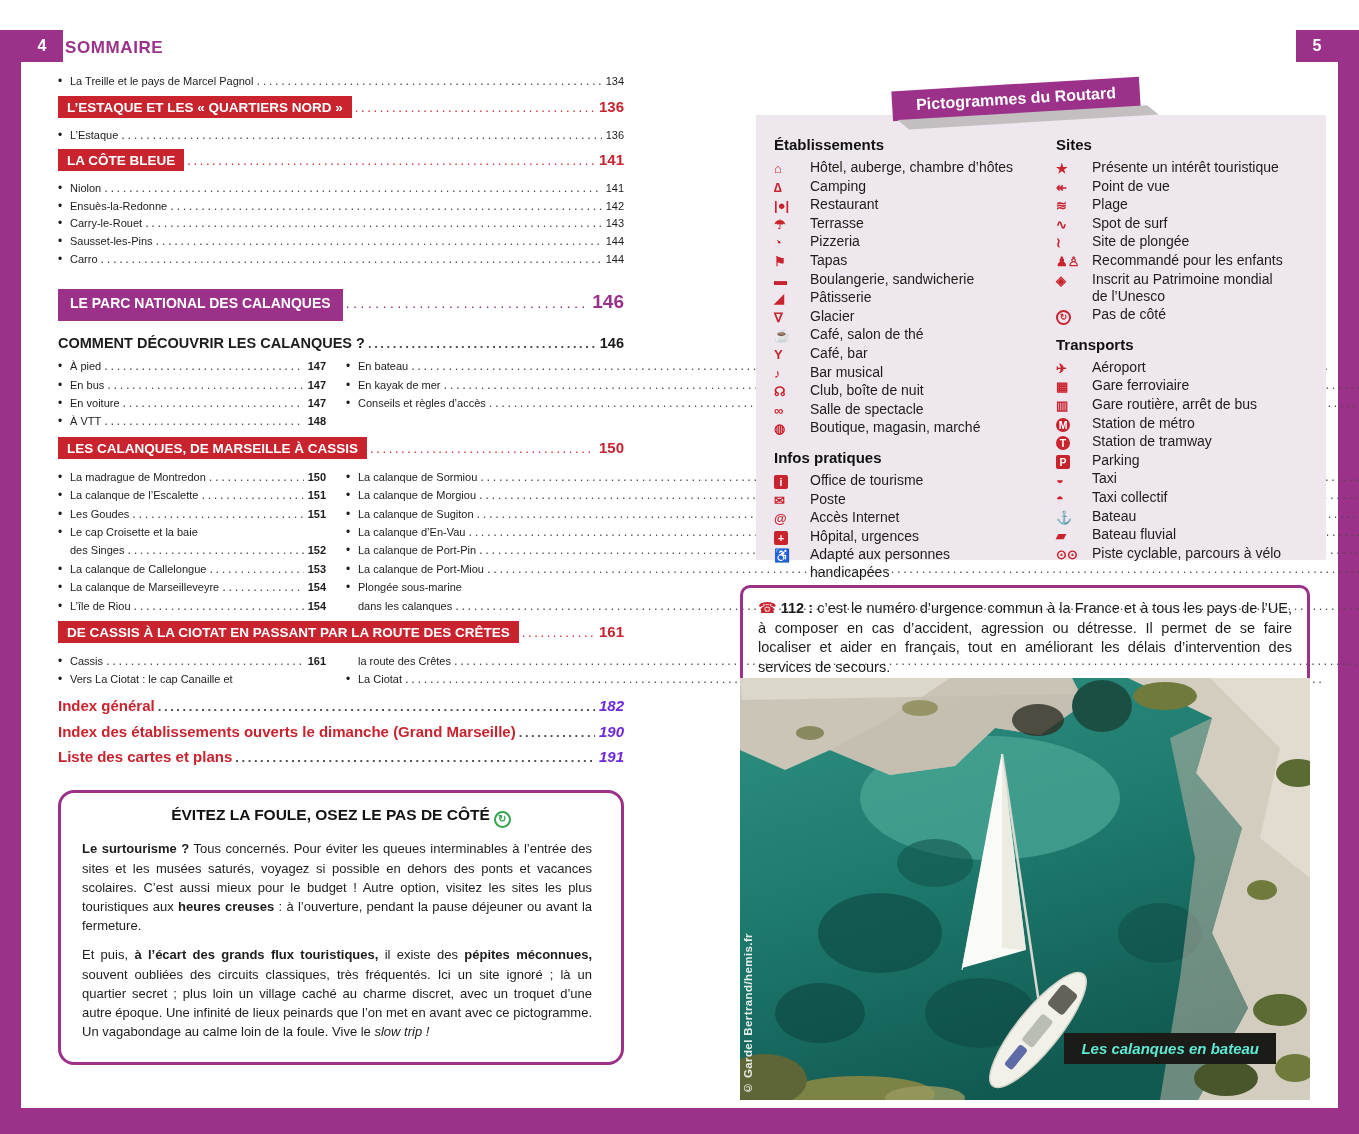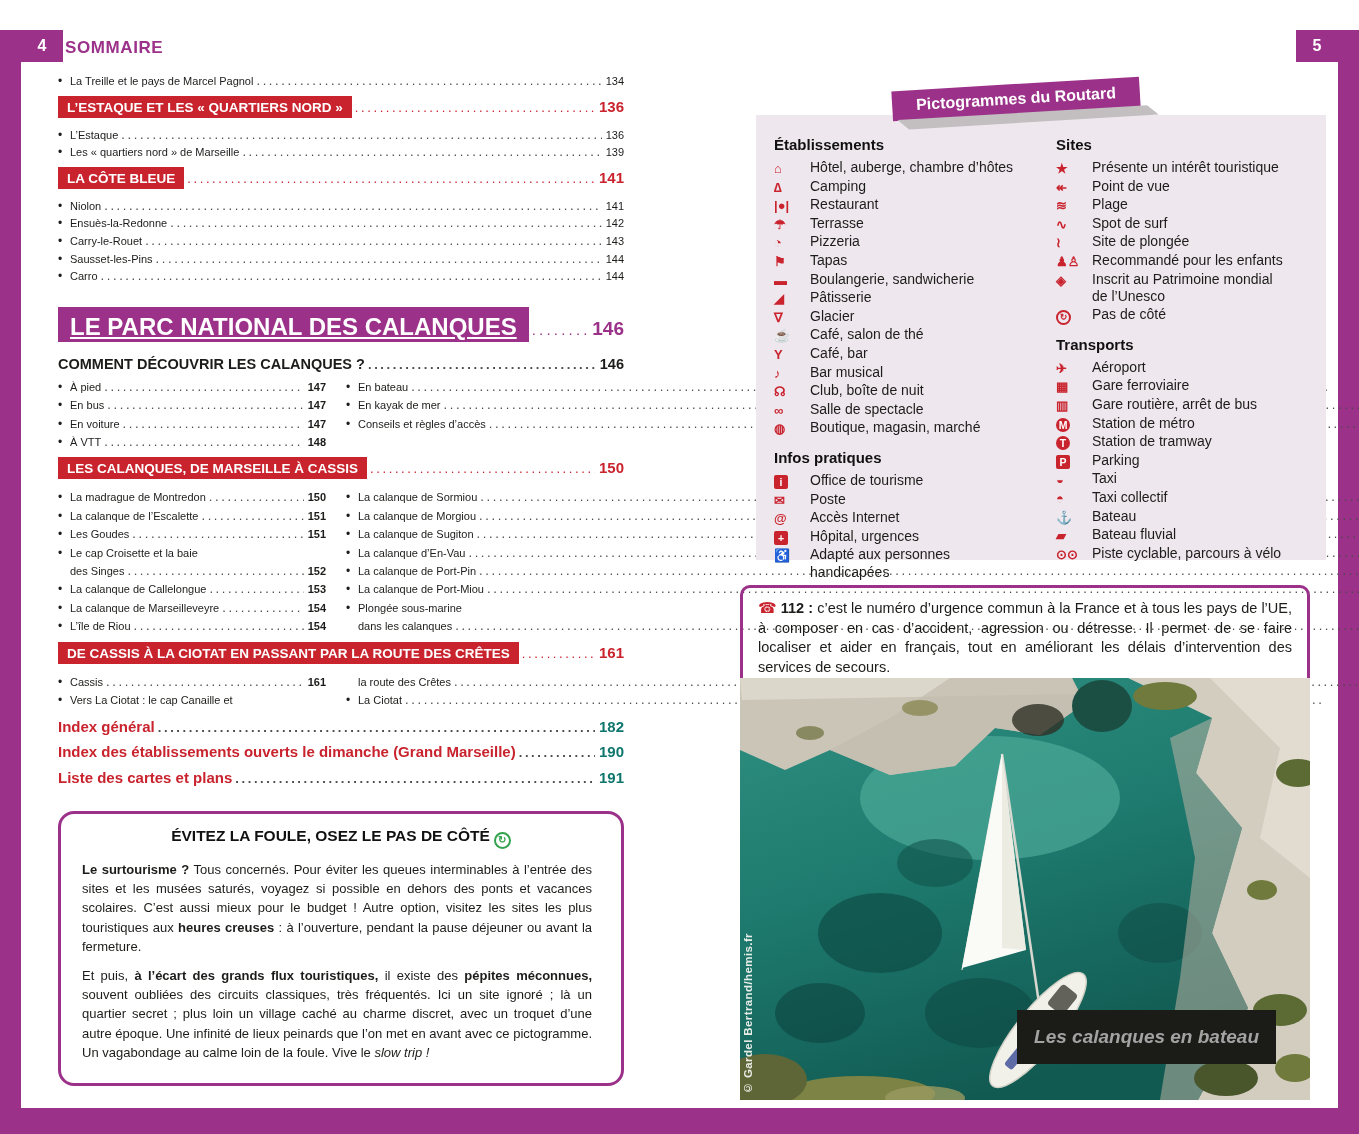--- a/index.html
+++ b/index.html
@@ -23,29 +23,29 @@
   .dots::after{content:"....................................................................................................................................................";
                letter-spacing:2.6px;font-size:13px;color:#4a4a46;}
   .pg{font-weight:bold;}
   .t-entry{margin-top:1px;}
   .t-entry .pg{font-weight:normal;}
   .banner{display:flex;align-items:baseline;margin:6px 0 9px 0;}
   .banner .box{background:#c9232e;color:#fff;font-weight:bold;font-size:13.5px;padding:4px 9px 3px 9px;white-space:nowrap;}
   .banner .dots::after{color:#c9232e;}
   .banner .pg{color:#c9232e;font-size:15px;}
   .banner.purple{margin:22px 0 12px 0;}
-  .banner.purple .box{background:#9b3189;font-size:24px;padding:6px 12px 1px 12px;text-decoration:underline;}
+  .banner.purple .box{background:#9b3189;font-size:14px;padding:6px 12px 10px 12px;}
   .banner.purple .dots::after{color:#9b3189;letter-spacing:3.2px;font-size:15px;}
   .banner.purple .pg{color:#9b3189;font-size:19px;}
   .subhead{display:flex;align-items:baseline;font-weight:bold;font-size:14.5px;margin:14px 0 6px 0;}
   .cols{display:flex;margin:4px 0 6px 0;}
   .cols .c1{width:268px;} .cols .vsep{width:1px;background:#9a9a96;margin:2px 10px;} .cols .c2{flex:1;}
   .cols .trow{line-height:18.4px;}
   .idx{display:flex;align-items:baseline;font-weight:bold;font-size:15px;color:#c9232e;margin-top:8.5px;}
-  .idx .pg{color:#0f766e;}
+  .idx .pg{color:#6d28d9;font-style:italic;}
   
   .callout{margin-top:25px;border:3px solid #9b3189;border-radius:16px;padding:13px 21px 11px 21px;}
   .callout h2{margin:0 0 11px 0;text-align:center;font-size:15.5px;color:#111;}
   .co-icon{display:inline-block;width:13px;height:13px;border:2px solid #33a34d;border-radius:50%;
            color:#33a34d;font-size:10px;line-height:12px;text-align:center;font-weight:bold;vertical-align:-2px;margin-left:4px;}
   .callout p{margin:0 8px 10px 0;font-size:13px;line-height:19.2px;text-align:justify;}
   
   .pageR{position:absolute;left:740px;top:0;width:570px;height:1134px;}
   .ribbon{position:absolute;left:152px;top:84px;width:248px;height:30px;background:#9b3189;color:#fff;
           font-weight:bold;font-size:16px;display:flex;align-items:center;justify-content:center;
@@ -66,22 +66,22 @@
   .badge-co{background:none;border:2px solid #c9232e;color:#c9232e;width:11px;height:11px;line-height:10px;font-size:9px;border-radius:50%;}
   
   .emer{position:absolute;left:0;top:585px;width:570px;box-sizing:border-box;border:3px solid #9b3189;
         border-radius:10px;padding:10px 15px 11px 15px;font-size:14.5px;line-height:19.5px;text-align:justify;}
   .emer .ph{color:#c9232e;font-size:15px;margin-right:4px;}
   
   .photo{position:absolute;left:0;top:678px;width:570px;height:422px;overflow:hidden;background:#1f6e64;}
   .photo svg{display:block;}
   .credit{position:absolute;left:2px;bottom:6px;color:#f2f4ef;font-size:11.5px;font-weight:bold;
           writing-mode:vertical-rl;transform:rotate(180deg);letter-spacing:.4px;opacity:.95;}
-  .caption{position:absolute;right:34px;bottom:36px;background:#1b1b17;color:#a3a3a3;
-           font-style:italic;font-weight:bold;font-size:19px;padding:16px 17px;}
+  .caption{position:absolute;right:34px;bottom:36px;background:#1b1b17;color:#5eead4;
+           font-style:italic;font-weight:bold;font-size:15px;padding:7px 17px;}
 </style>
 </head>
 <body>
 
 <div class="spread">
 
   <div class="rail-left"></div>
   <div class="rail-right"></div>
   <div class="rail-bottom"></div>
   <div class="pageno l">4</div>
@@ -100,27 +100,20 @@
         <div class="banner">
           <span class="box">L’ESTAQUE ET LES « QUARTIERS NORD »</span>
           <span class="dots"></span>
           <span class="pg">136</span>
         </div>
         <div>
           <div class="trow t-entry bl">
             <span class="lbl">L’Estaque</span>
             <span class="dots"></span>
             <span class="pg">136</span>
-          </div>
-        </div>
-        <div>
-          <div class="trow t-entry bl">
-            <span class="lbl">Les « quartiers nord » de Marseille</span>
-            <span class="dots"></span>
-            <span class="pg">139</span>
           </div>
         </div>
         <div class="banner">
           <span class="box">LA CÔTE BLEUE</span>
           <span class="dots"></span>
           <span class="pg">141</span>
         </div>
         <div>
           <div class="trow t-entry bl">
             <span class="lbl">Niolon</span>

